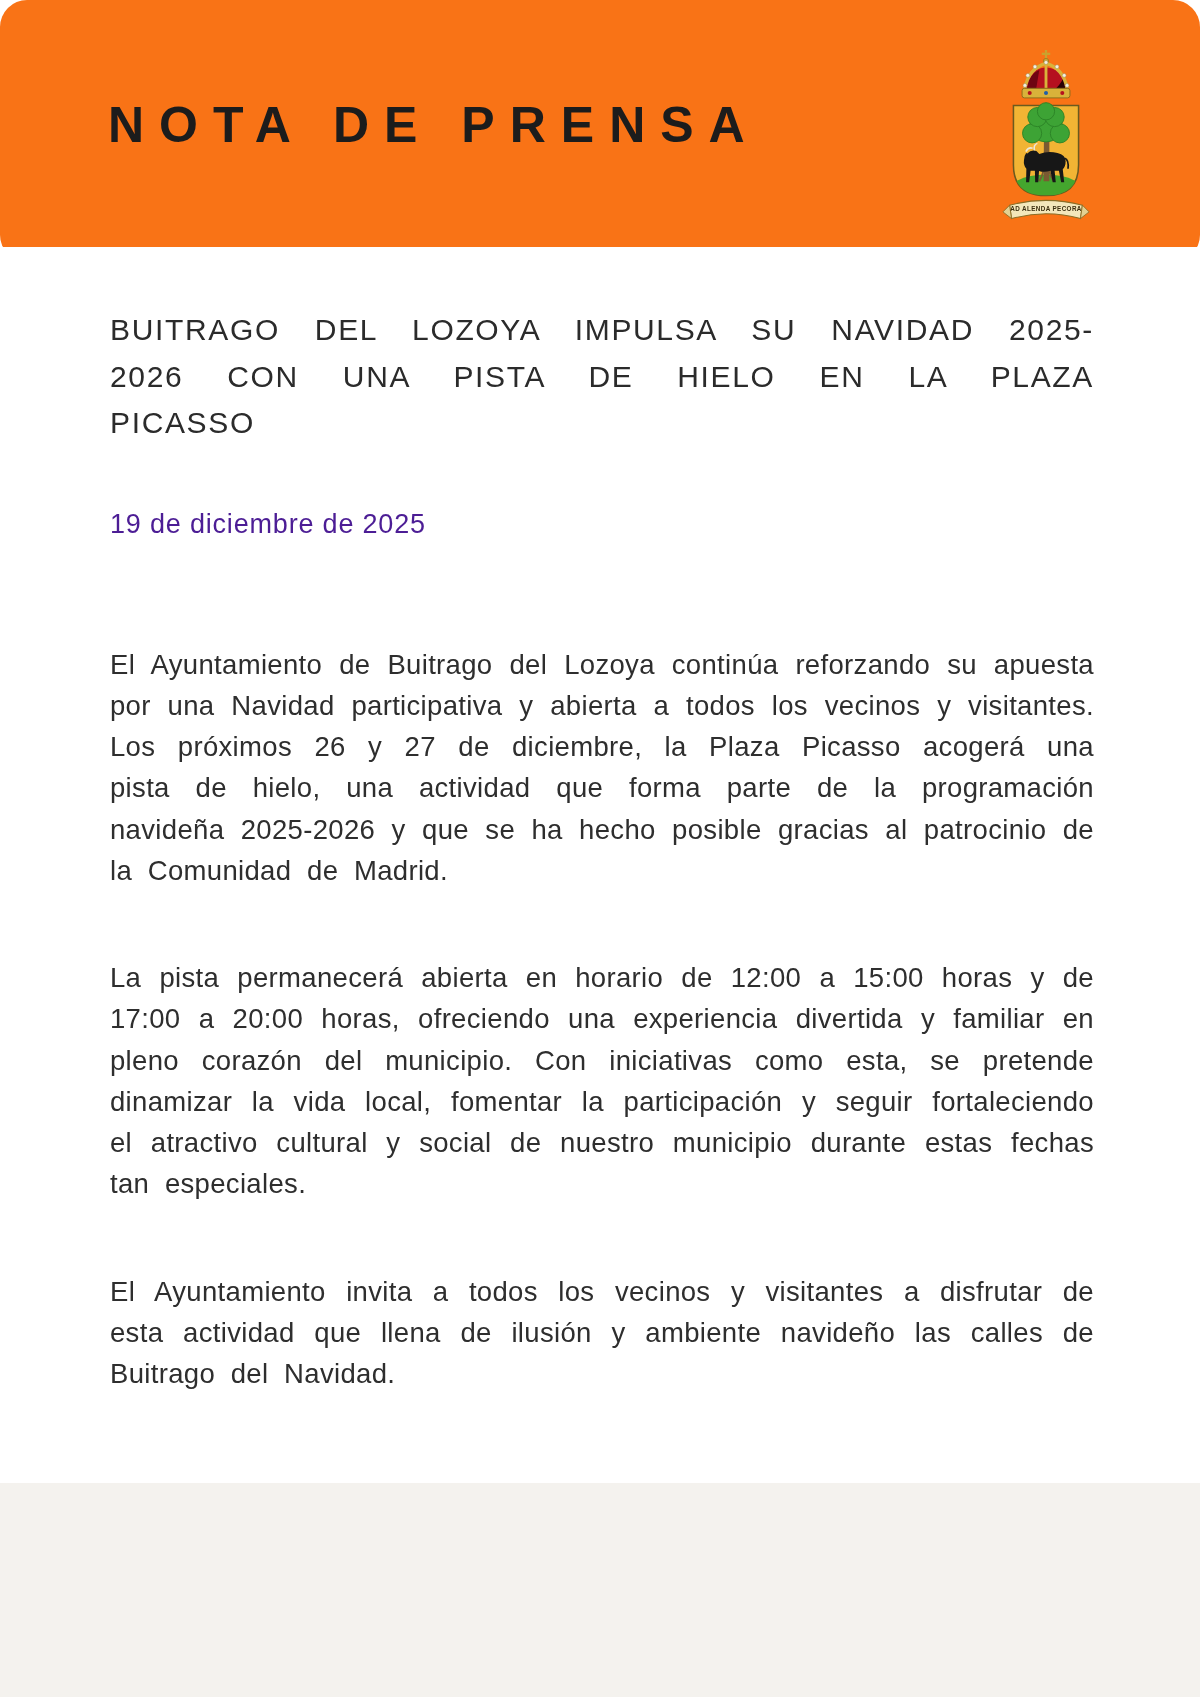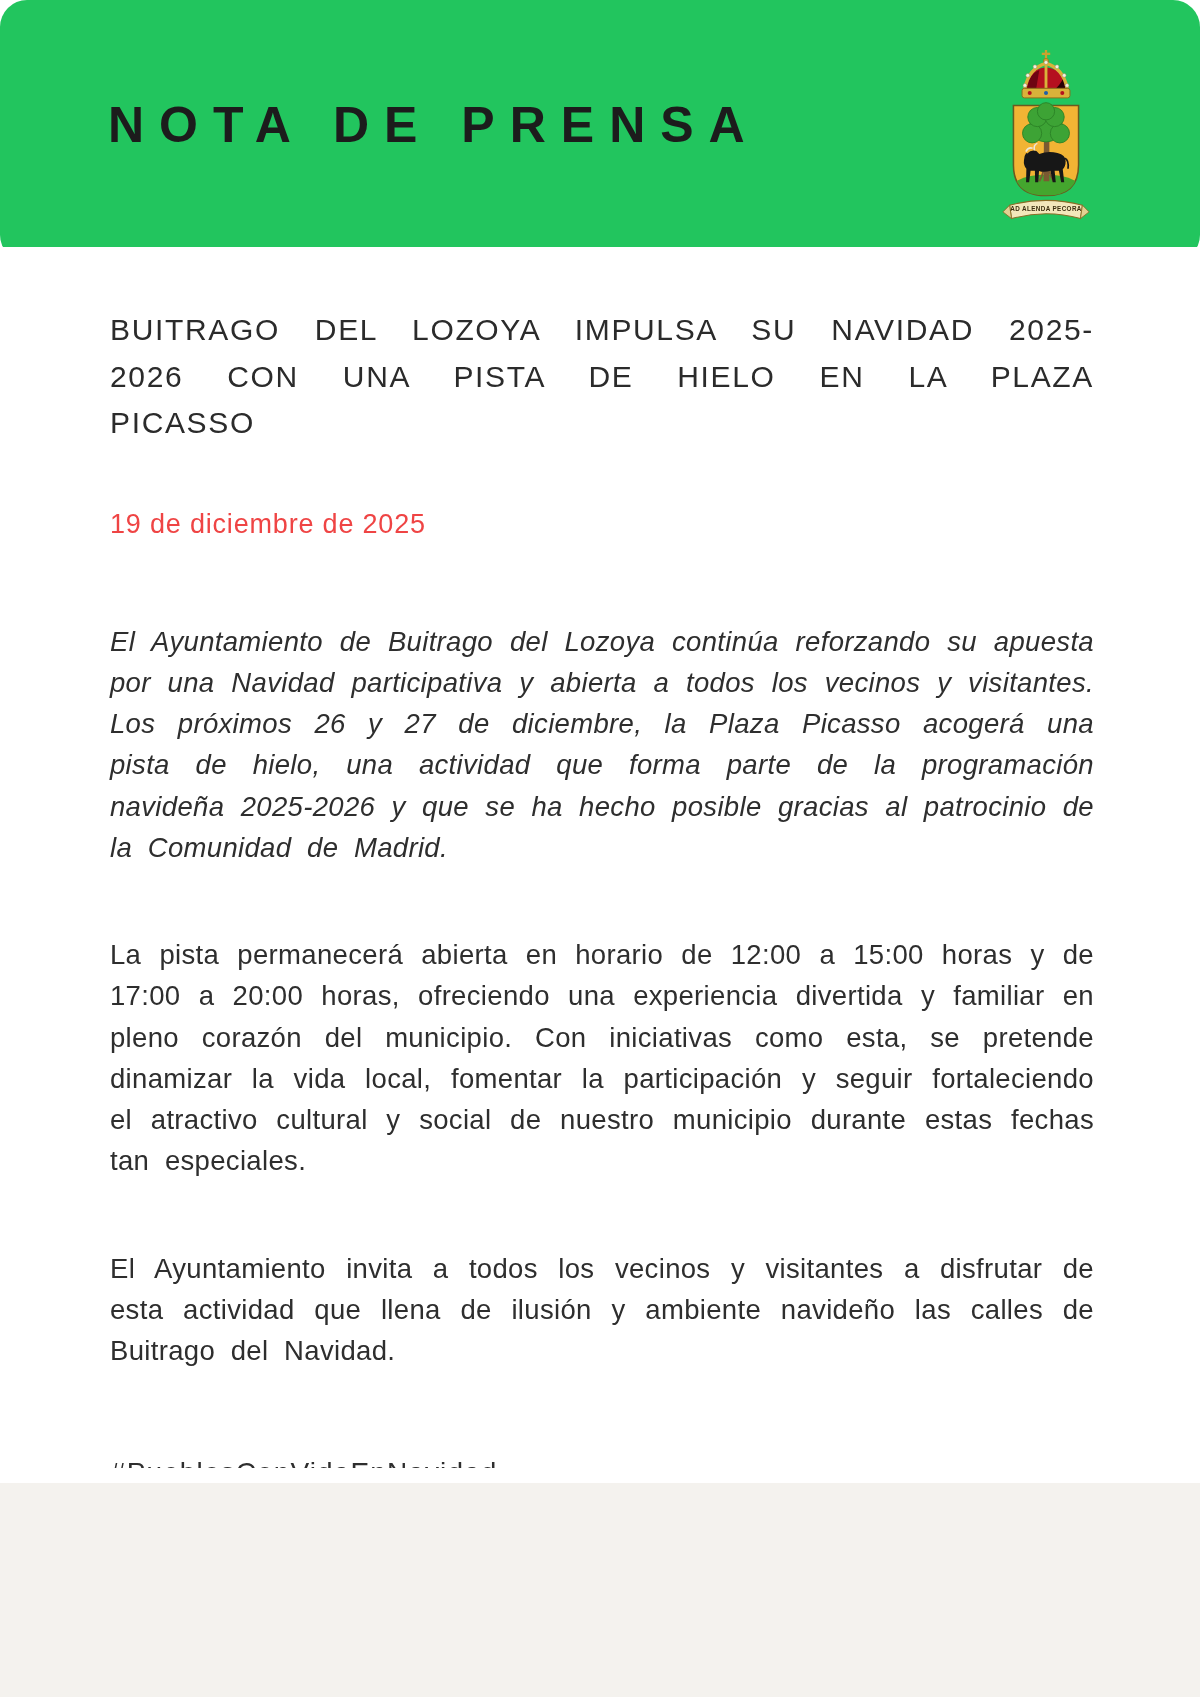--- a/index.html
+++ b/index.html
@@ -7,21 +7,21 @@
   body {
     position:relative;
     background:#ffffff;
     font-family:"Liberation Sans", sans-serif;
     color:#2e2e2e;
     overflow:hidden;
   }
   
   .header-band {
     position:absolute; top:0; left:0; width:1200px; height:262px;
-    background:#22c55e;
+    background:#f97316;
     border-radius:27px;
   }
   .masthead-title {
     position:absolute; left:108px; top:96px;
     font-size:50px; font-weight:700; letter-spacing:0.30em;
     color:#1c1c1c; white-space:nowrap;
   }
   .crest { position:absolute; left:998px; top:50px; width:96px; height:182px; }
   
   .content {
@@ -29,29 +29,29 @@
     background:#ffffff; padding:0 106px 0 110px; overflow:hidden;
   }
   .headline {
     margin-top:60px;
     font-size:30px; font-weight:300; line-height:1.55;
     letter-spacing:0.055em; word-spacing:0.45em;
     text-align:justify; color:#2b2b2b;
   }
   .date-line {
     margin-top:62px;
-    font-size:27px; font-weight:300; letter-spacing:0.03em; color:#ef4444;
+    font-size:27px; font-weight:300; letter-spacing:0.03em; color:#4c1d95;
   }
   .body-paragraph {
     margin-top:66px;
     font-size:27.5px; font-weight:300; line-height:1.5;
     letter-spacing:0.012em; word-spacing:0.28em;
     text-align:justify; color:#2e2e2e;
   }
-  .body-paragraph.first { margin-top:81px;font-style:italic; }
+  .body-paragraph.first { margin-top:104px; }
   .hashtag {
     margin-top:86px;
     font-size:28px; font-weight:300; letter-spacing:0.04em; color:#2e2e2e;
   }
   
   .footer-band {
     position:absolute; top:1483px; left:0; width:1200px; height:214px;
     background:#f4f2ee;
   }
 </style>

